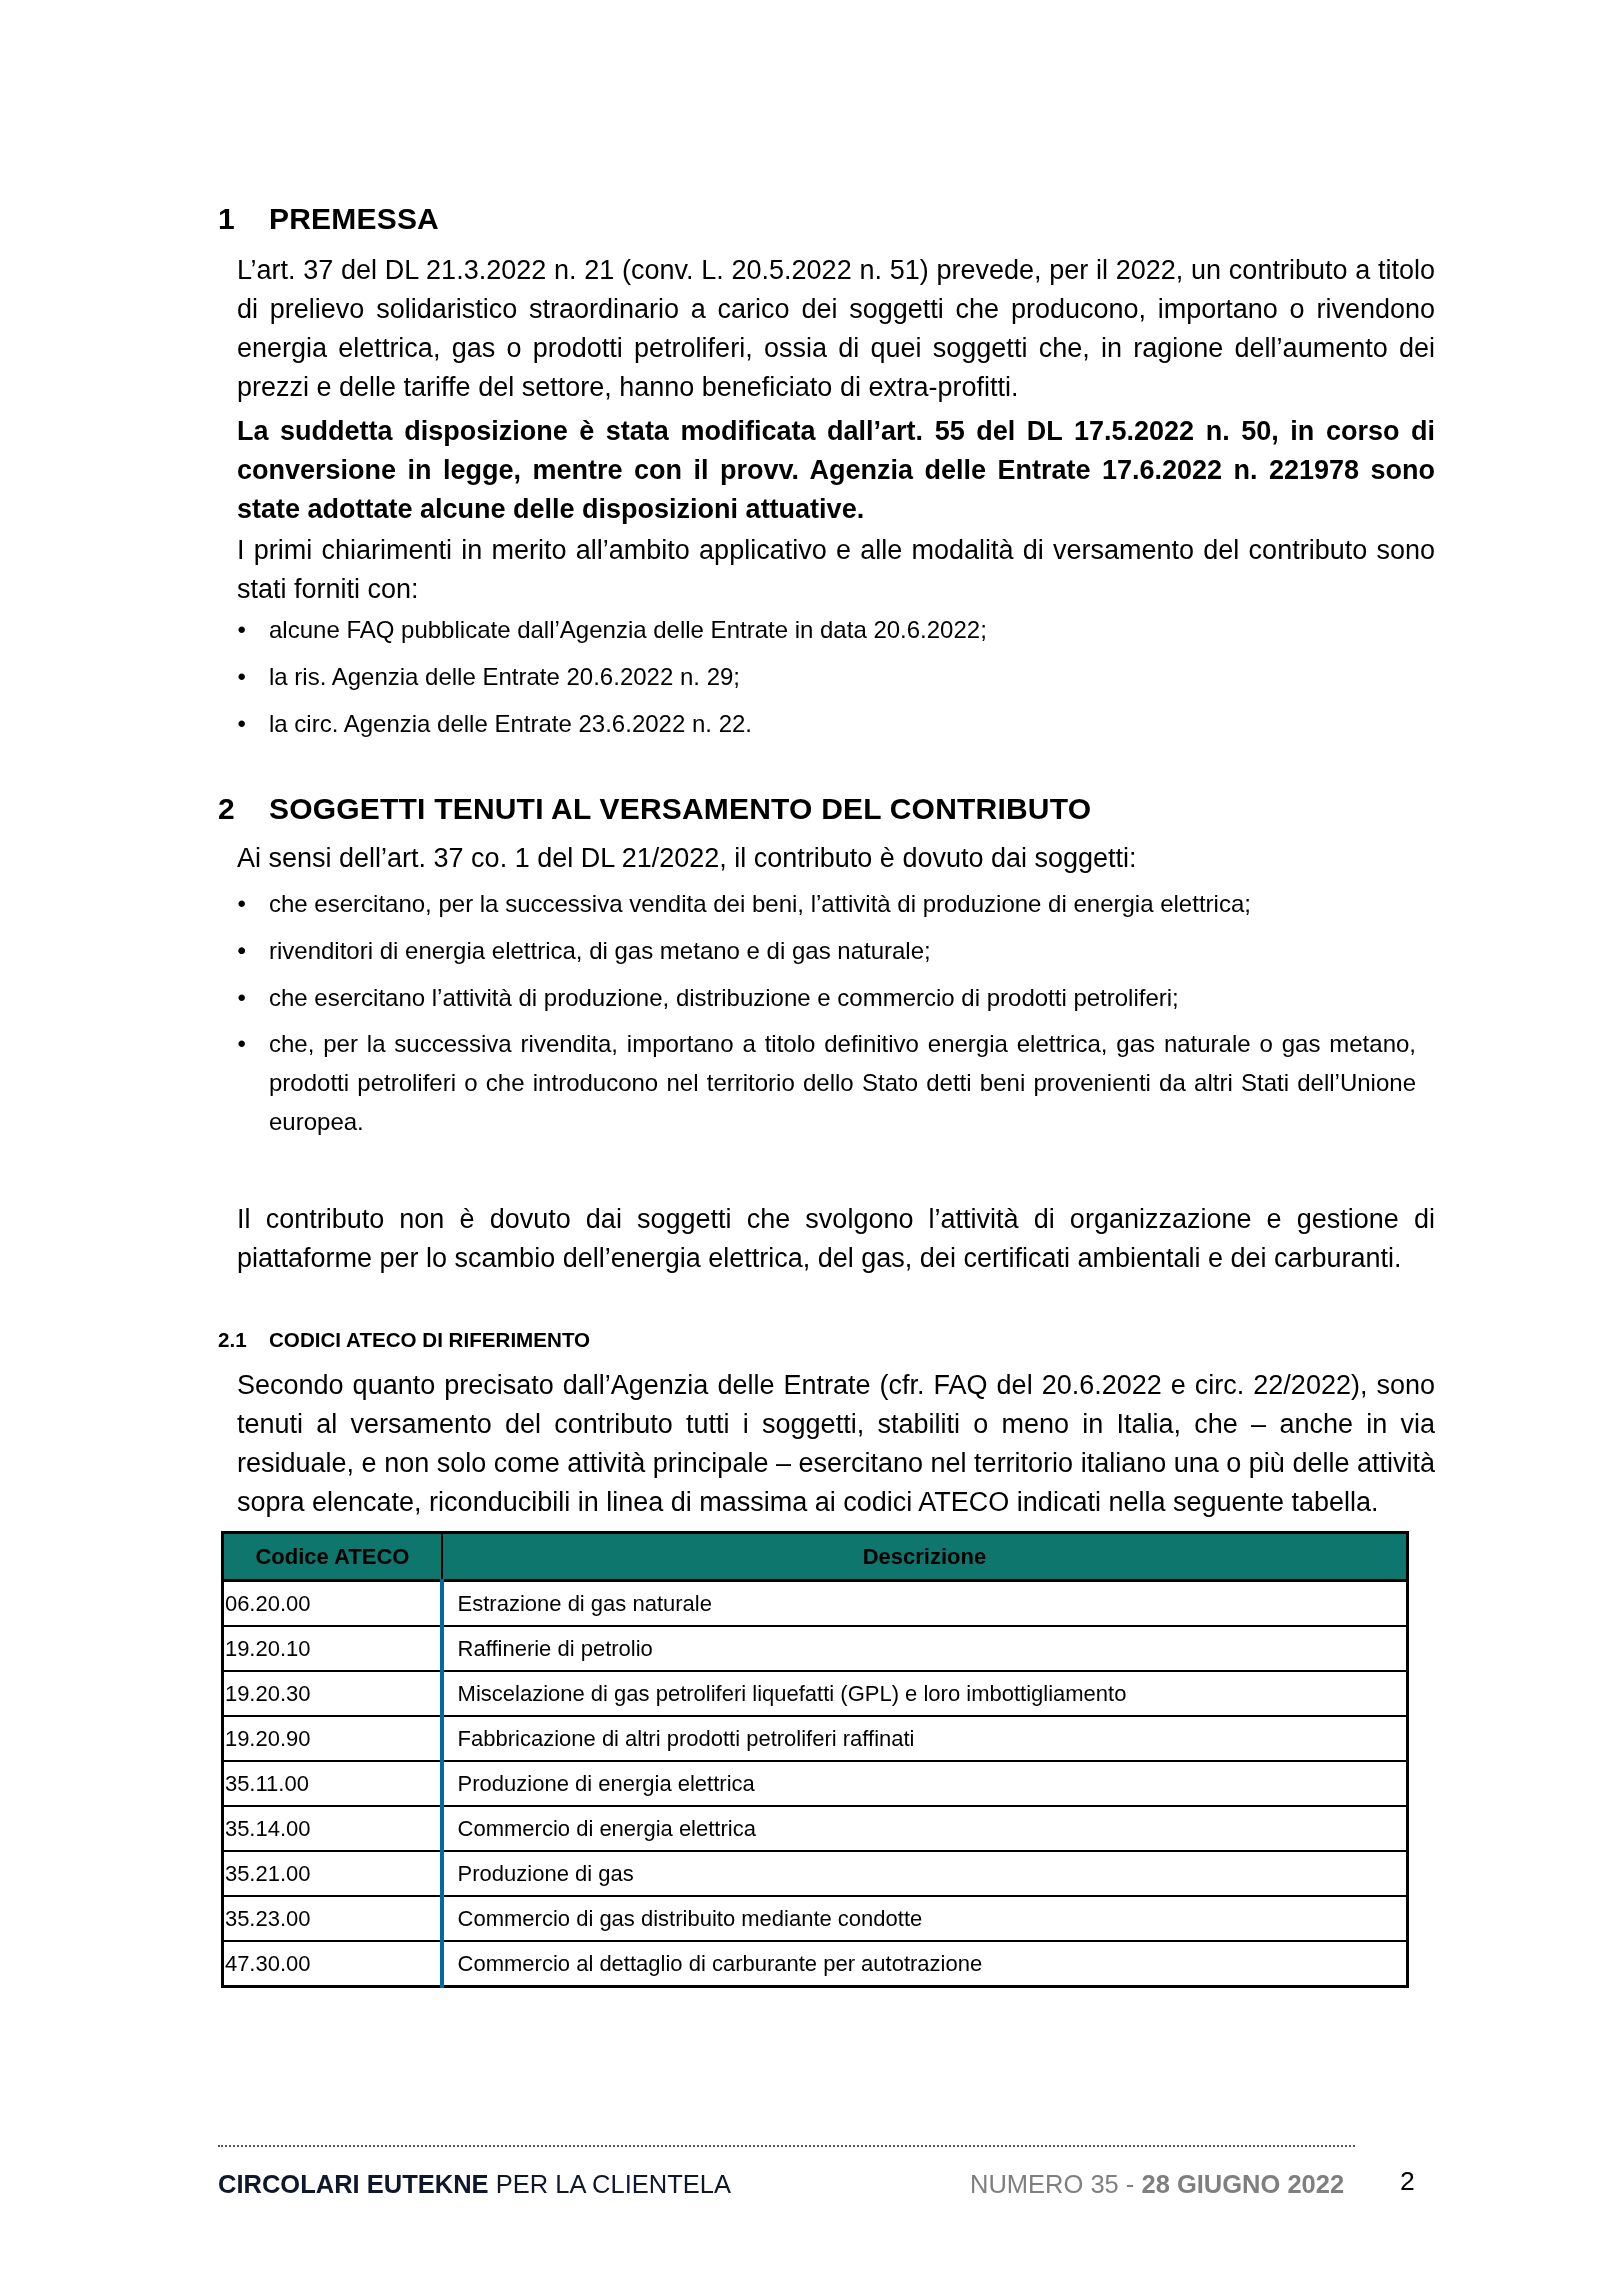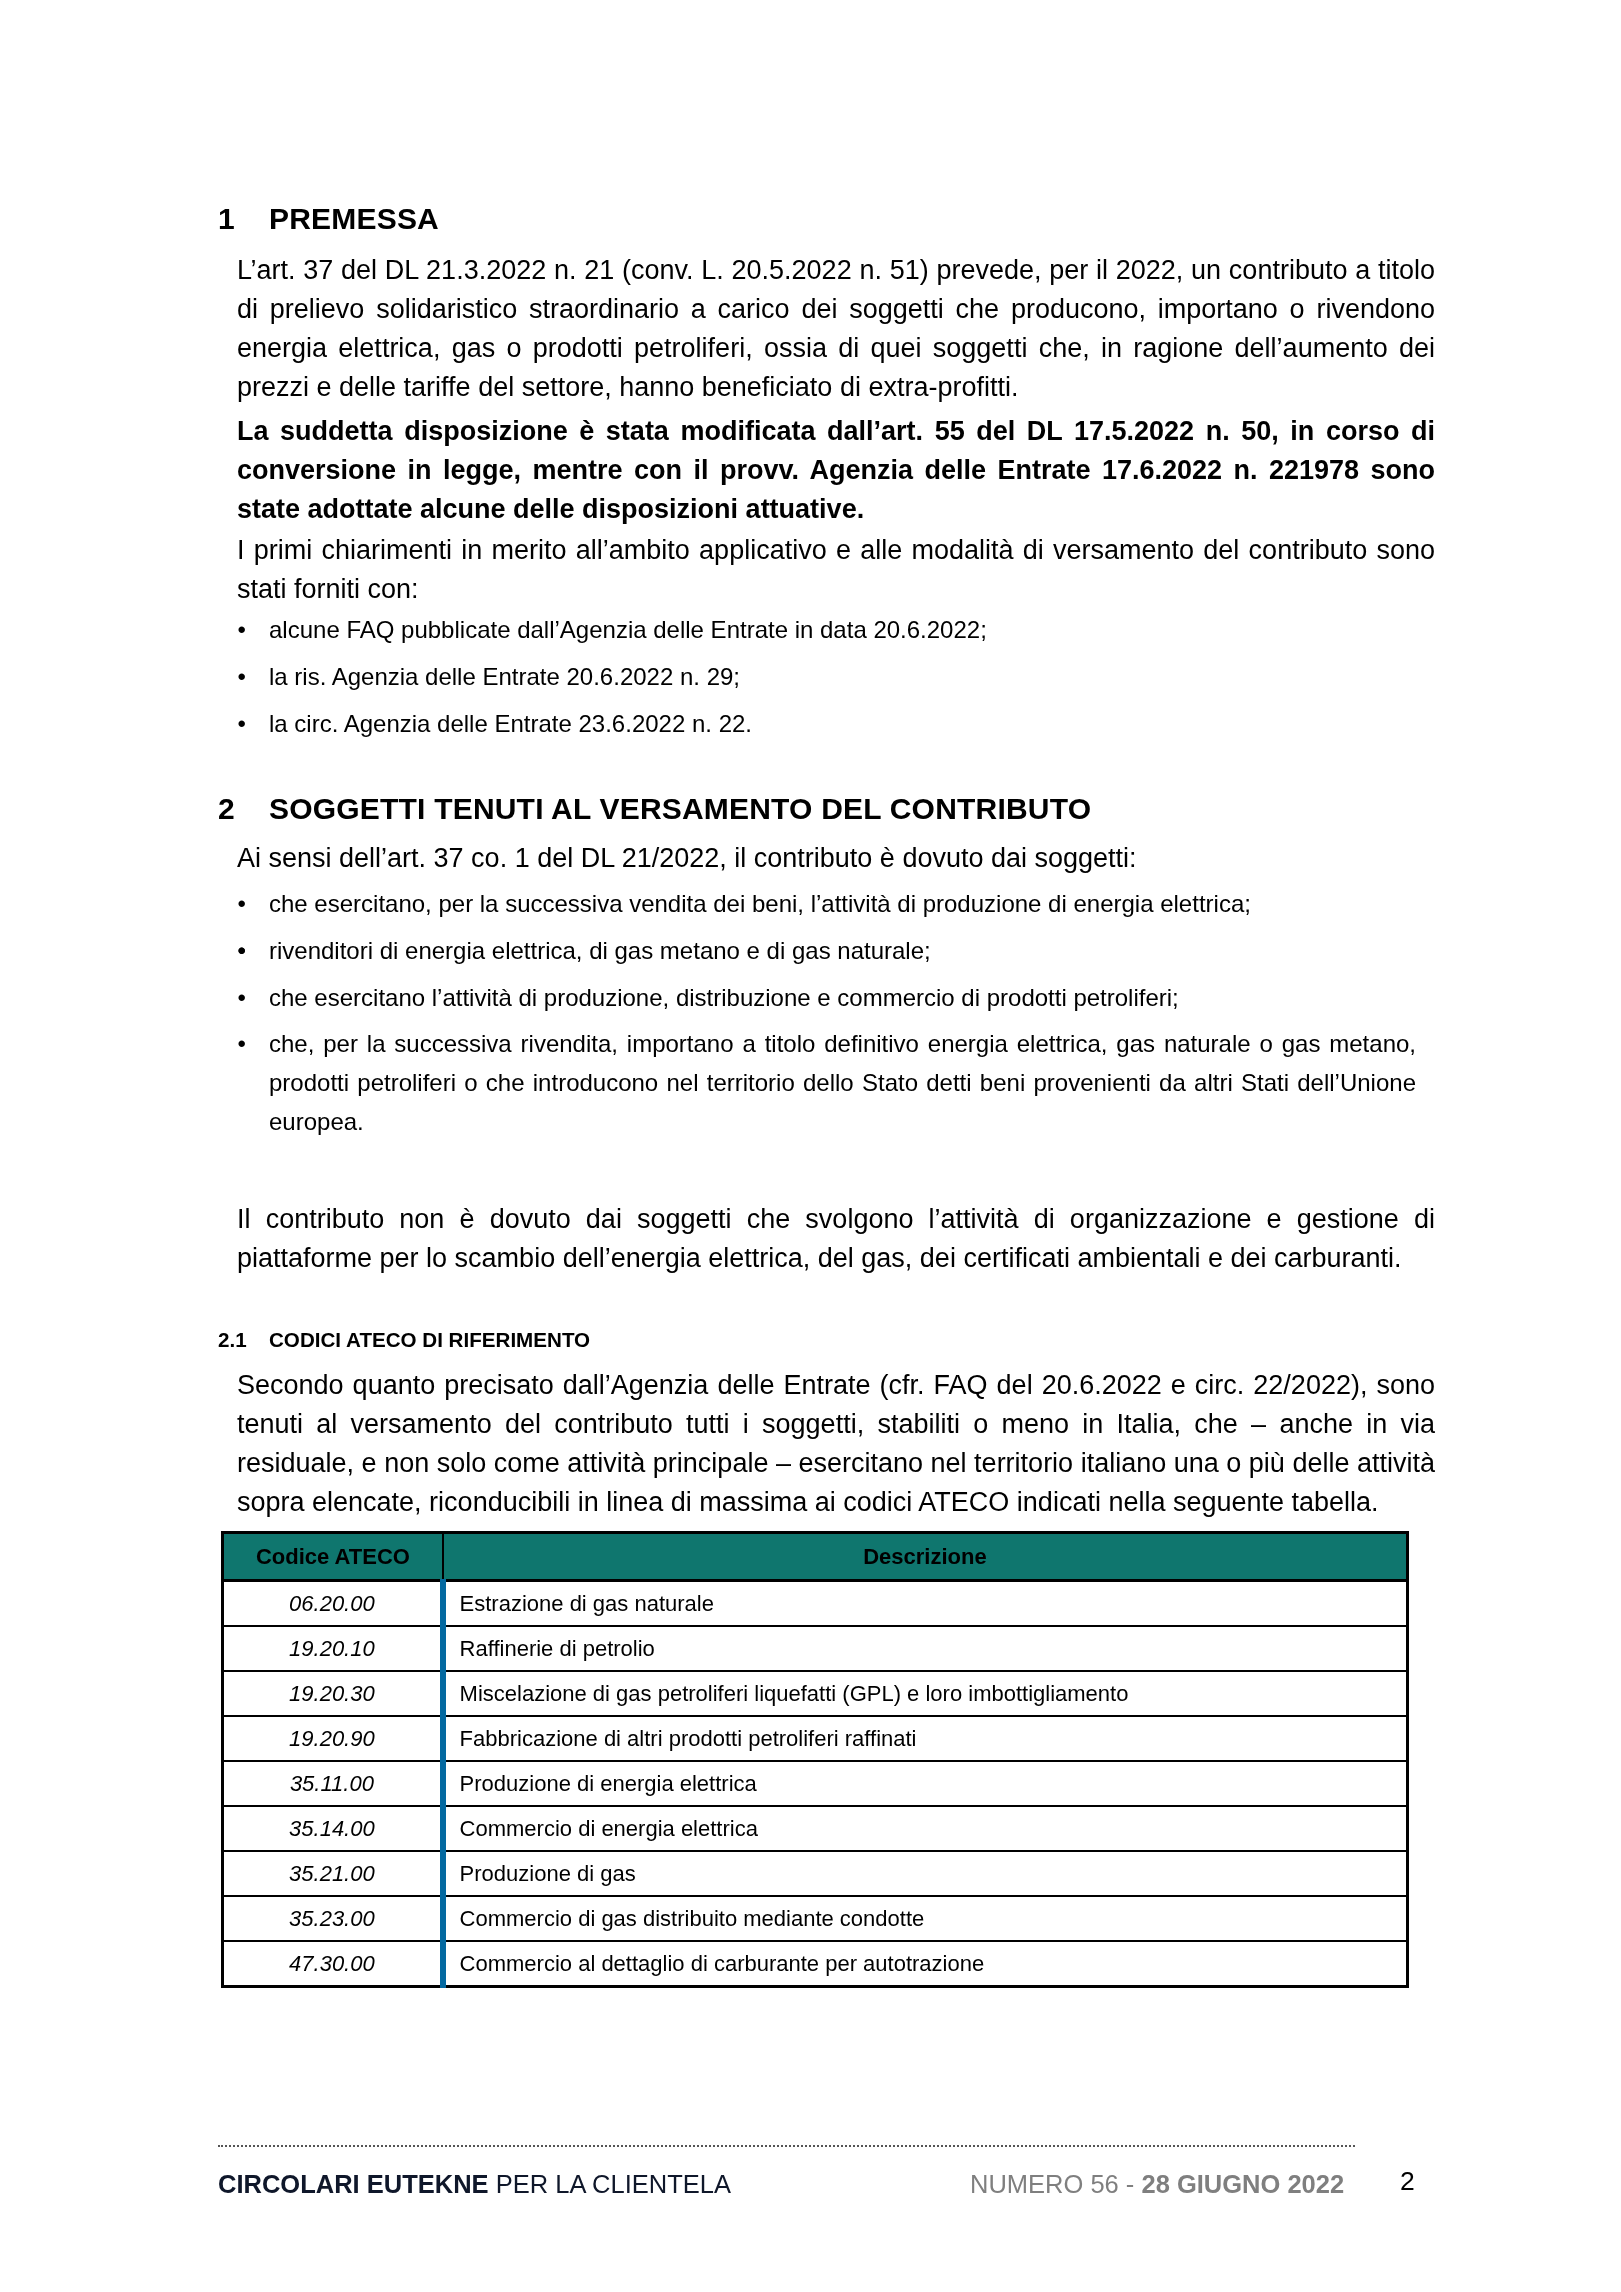--- a/index.html
+++ b/index.html
@@ -11,21 +11,21 @@
   .h2 { position: absolute; left: 0; font-weight: bold; font-size: 20.6px; line-height: 29px; }
   .h2 .num { display: inline-block; width: 51px; }
   .p { position: absolute; left: 17px; width: 1198px; font-size: 27px; line-height: 39px; text-align: justify; margin: 2px; }
   .bullets { position: absolute; left: 0; width: 1198px; margin: 0; padding: 0; list-style: none; font-size: 24px; line-height: 39px; }
   .bullets li { position: relative; padding-left: 51px; margin-bottom: 7.8px; text-align: justify; }
   .bullets li .dot { position: absolute; left: 19.6px; top: 0; }
   table.ateco { position: absolute; left: 2.9px; top: 1531px; width: 1188px; border-collapse: collapse;
                 font-size: 22px; border: 3.9px solid #000; }
   table.ateco th { background: #0f766e; font-weight: bold; height: 43px; border: 2px solid #000; border-bottom: 3.9px solid #000; }
   table.ateco td { border-top: 2.9px solid #000; border-bottom: 2.9px solid #000; height: 41px; line-height: 37px; }
-  table.ateco td.code { text-align: center; width: 214px; border-right: 6px solid #0369a1; font-style: italic; }
+  table.ateco td.code { width: 214px; border-right: 4px solid #0369a1; }
   table.ateco td.desc { padding-left: 13.7px; padding-right: 9.8px; text-align: justify; }
   table.ateco th.code { width: 214px; border-right: 2px solid #000; }
   .footer-rule { position: absolute; left: 218px; top: 2145px; width: 1137px; height: 0; border-top: 2.9px dotted #555; }
   .footer-left { position: absolute; left: 218px; top: 2170px; font-size: 25.5px; color: #0f172a; }
   .footer-left b { font-weight: bold; }
   .footer-right { position: absolute; left: 970px; top: 2170px; font-size: 25.5px; color: #7f7f7f; }
   .footer-right b { font-weight: bold; }
   .page-num { position: absolute; left: 1400px; top: 2166px; font-size: 26.5px; color: #000; }
 </style>
 </head>
@@ -106,15 +106,15 @@
       <tr>
           <td class="code">47.30.00</td>
           <td class="desc">Commercio al dettaglio di carburante per autotrazione</td>
         </tr>
     </tbody>
   </table>
 </div>
 
 <div class="footer-rule"></div>
 <div class="footer-left"><b>CIRCOLARI EUTEKNE</b><span> PER LA CLIENTELA</span></div>
-<div class="footer-right"><span>NUMERO 56 - </span><b>28 GIUGNO 2022</b></div>
+<div class="footer-right"><span>NUMERO 35 - </span><b>28 GIUGNO 2022</b></div>
 <div class="page-num">2</div>
 
 
 </body></html>

